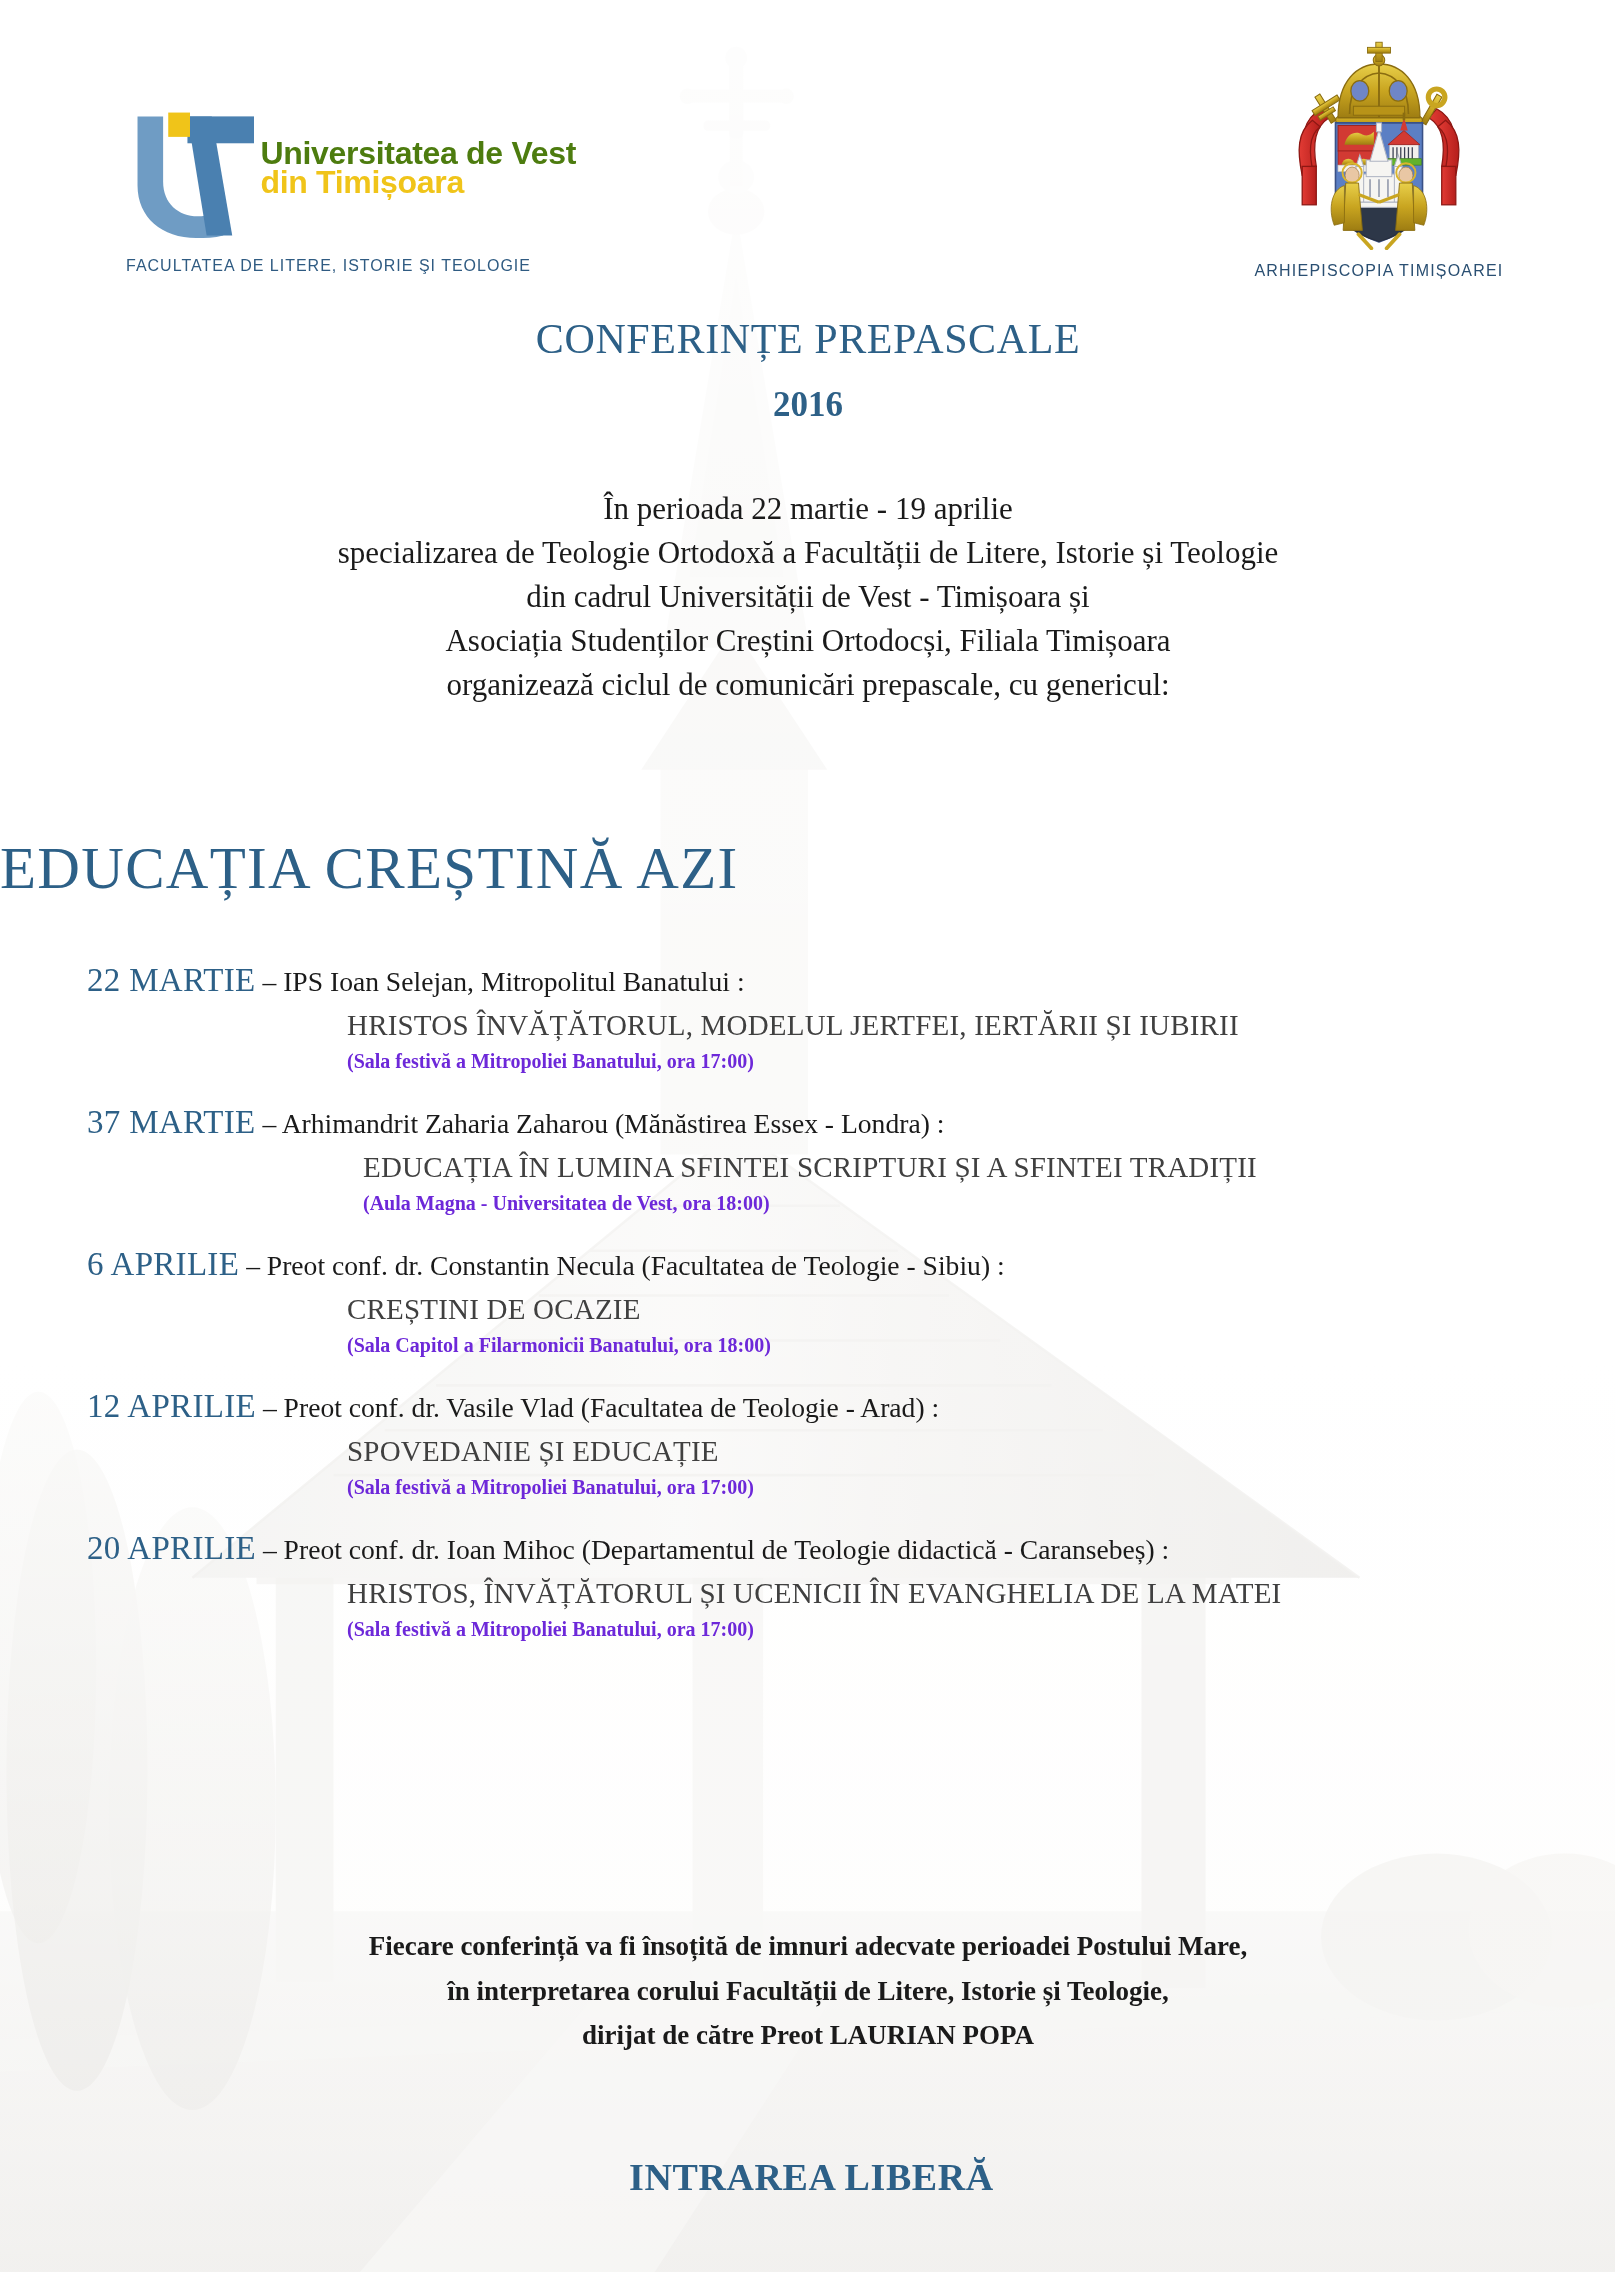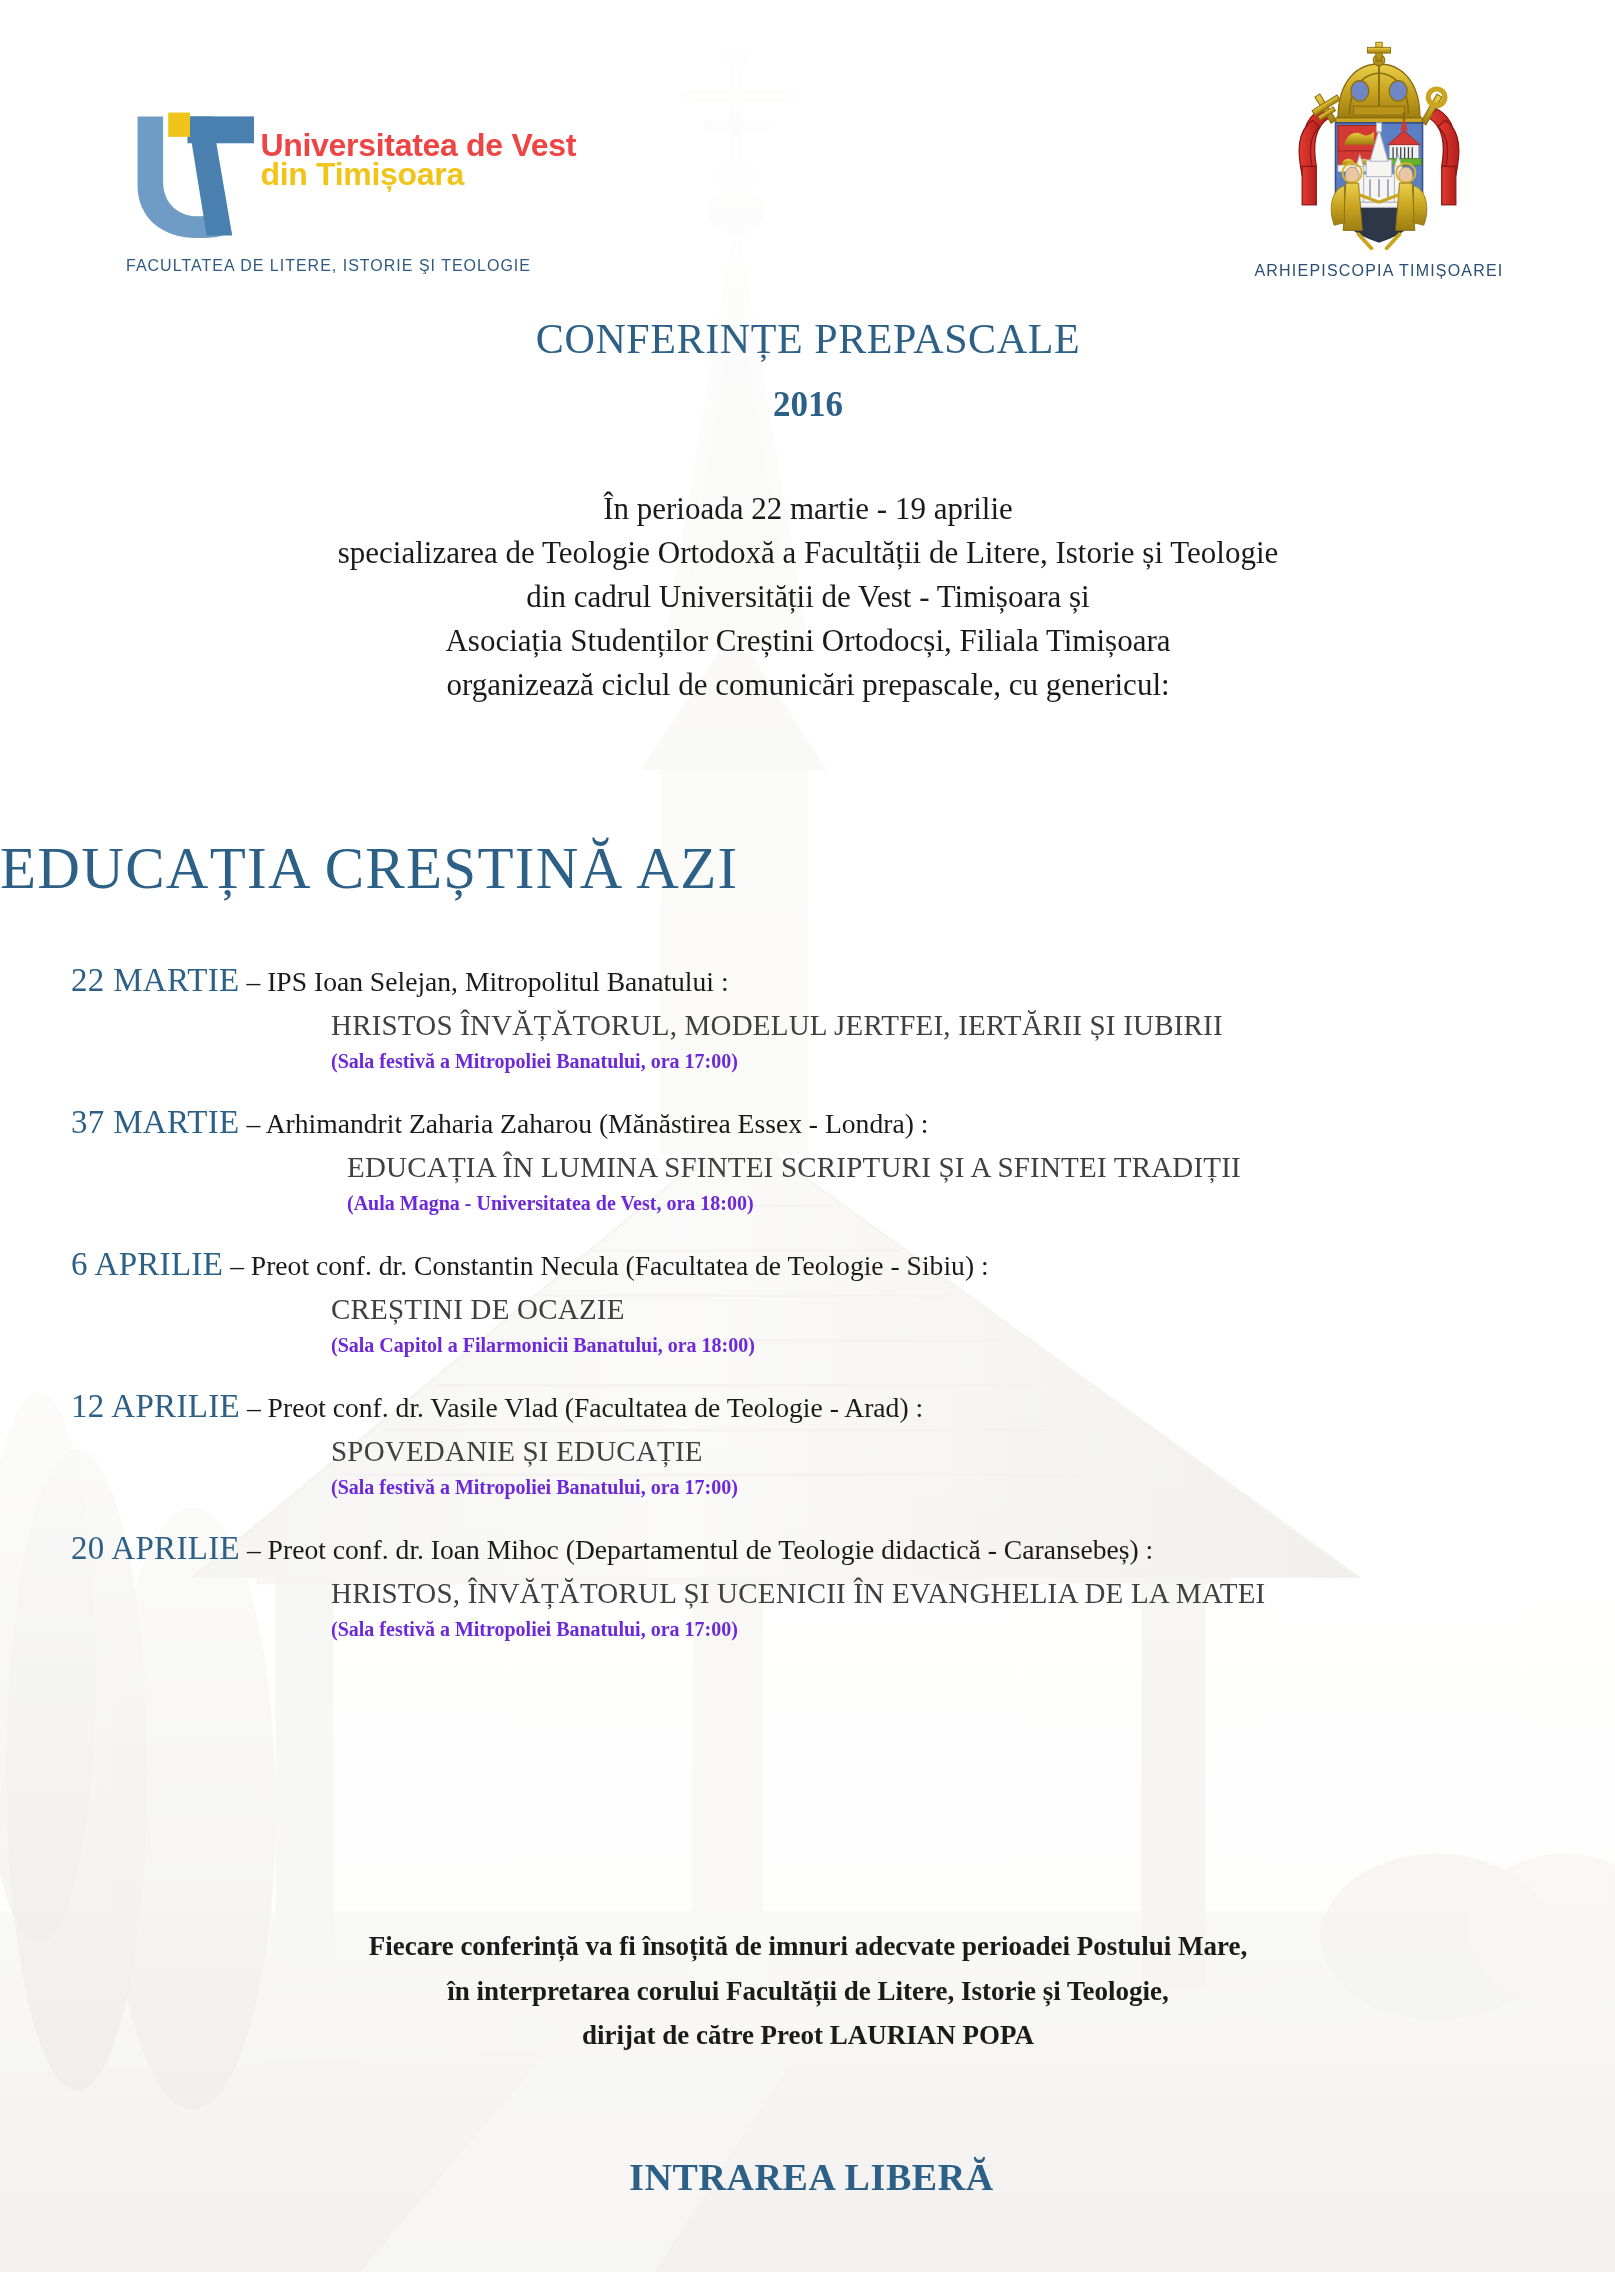--- a/index.html
+++ b/index.html
@@ -46,23 +46,24 @@
   .uvt-mark-row { display: flex; align-items: flex-start; }
   .uvt-words {
     margin-left: 6.4px;
     margin-top: 20.5px;
     line-height: 0.92;
   }
   .uvt-line1 {
     font-family: "Liberation Sans", sans-serif;
     font-weight: bold;
     font-size: 32px;
-    color: #ef4444;
+    color: #4d7c0f;
     letter-spacing: -0.3px;
     white-space: nowrap;
+    margin-top: 8px;
   }
   .uvt-line2 {
     font-family: "Liberation Sans", sans-serif;
     font-weight: bold;
     font-size: 32px;
     color: #f0c419;
     letter-spacing: -0.3px;
     white-space: nowrap;
   }
   .uvt-faculty {
@@ -135,21 +136,21 @@
     letter-spacing: 1.3px;
   }
 
   
   .events {
     position: absolute;
     top: 962px;
     left: 71px;
     right: 51px;
   }
-  .event { margin-bottom: 31px; }
+  .event { margin-bottom: 31px; margin-left: 16px; }
   .event-headline {
     font-size: 28px;
     color: #1a1a1a;
     white-space: nowrap;
   }
   .event-date {
     color: #2d6087;
     font-size: 33px;
     letter-spacing: 0.3px;
   }

